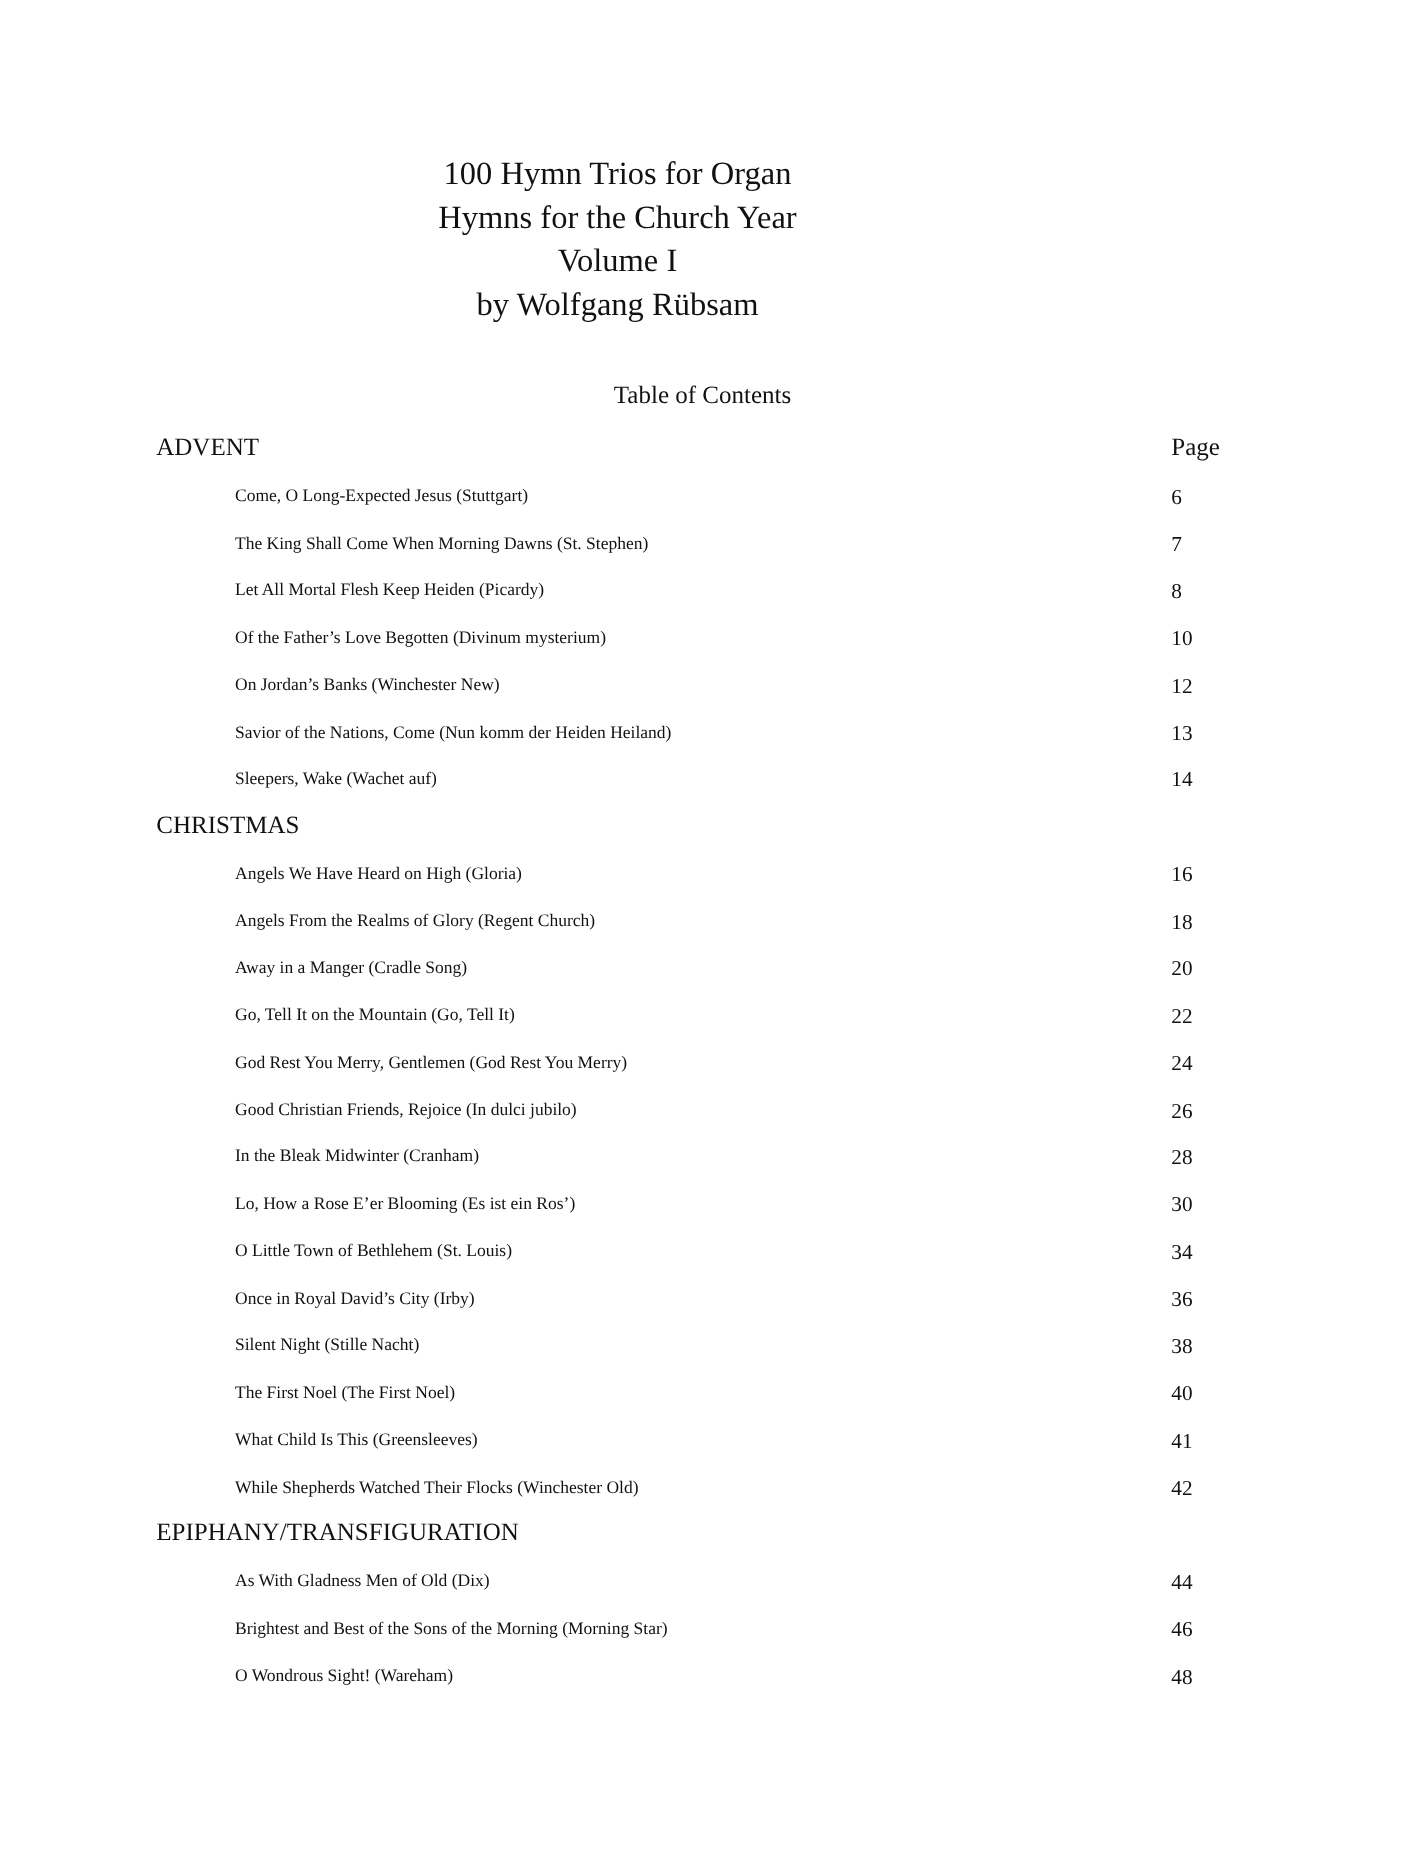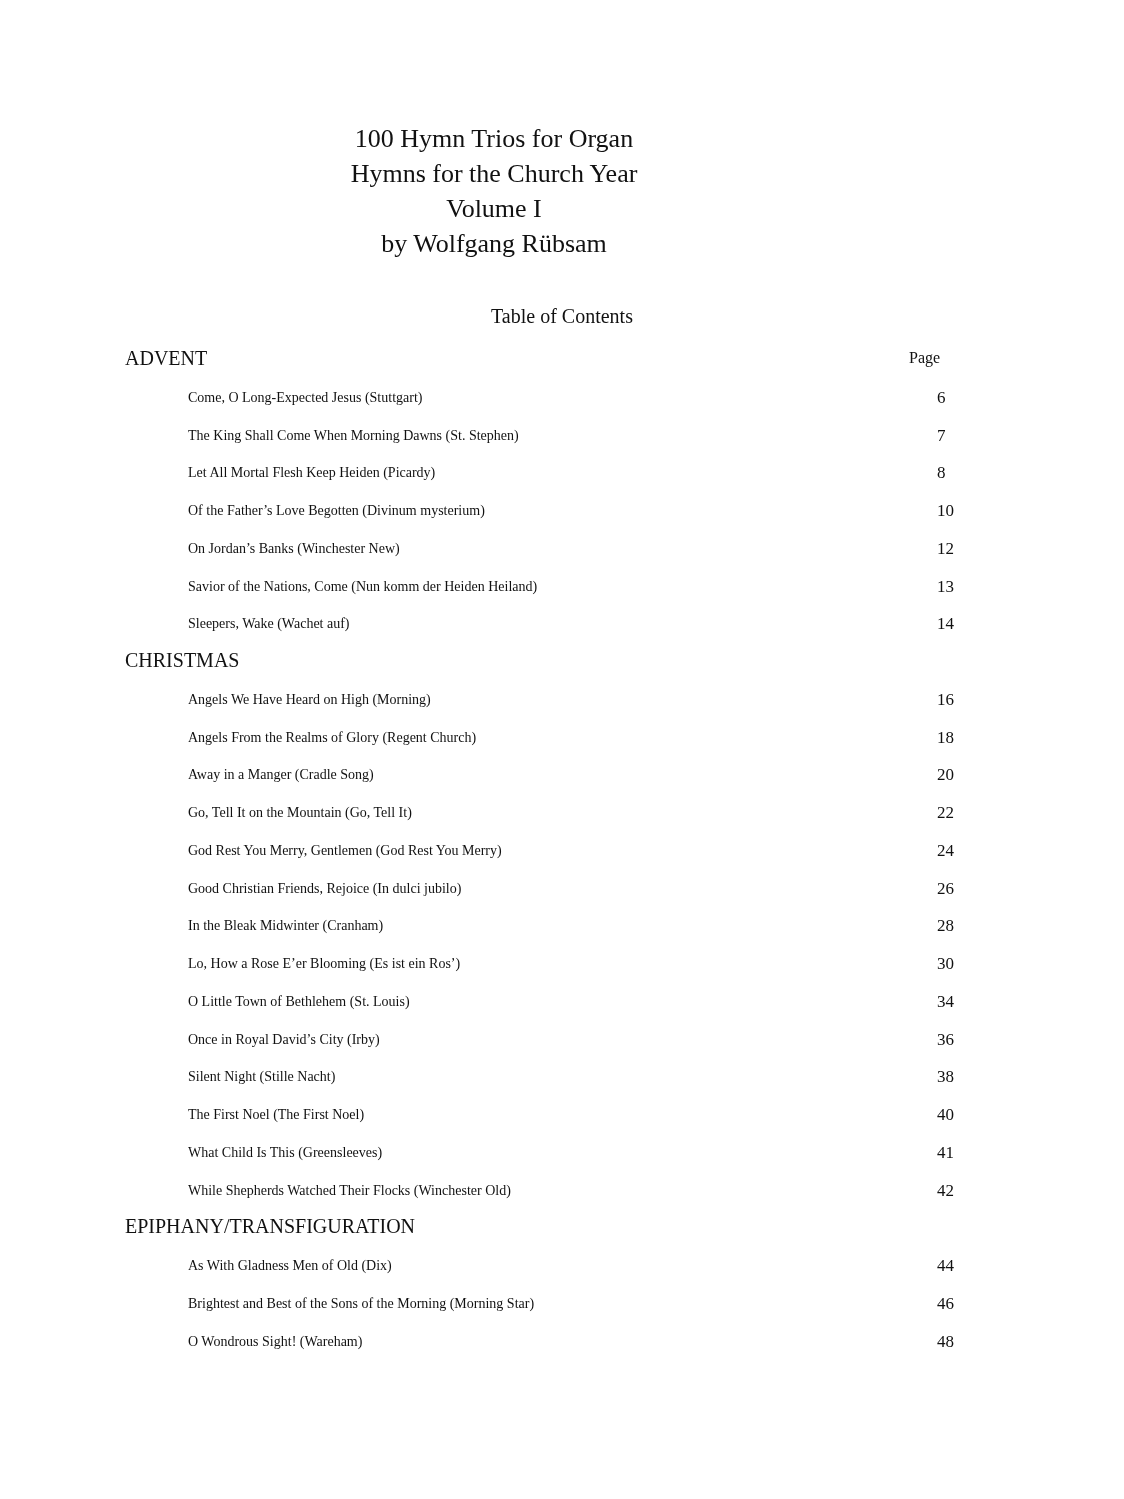--- a/index.html
+++ b/index.html
@@ -12,21 +12,21 @@
     .toc-heading {
       position: absolute; top: 301px; left: 0; width: 1124px; text-align: center;
       font-size: 20px; line-height: 30px;
     }
     .toc { position: absolute; top: 340px; left: 0; width: 911px; }
     .row { position: relative; height: 37.75px; }
     .section-label {
       position: absolute; left: 125px; top: 5px; font-size: 20px; line-height: 26px; white-space: nowrap;
     }
     .page-col-label {
-      position: absolute; left: 909px; top: 5px; font-size: 16px; line-height: 26px;
+      position: absolute; left: 937px; top: 5px; font-size: 20px; line-height: 26px;
     }
     .entry-title {
       position: absolute; left: 188px; top: 9px; font-size: 14px; line-height: 22px; white-space: nowrap;
     }
     .entry-page {
       position: absolute; left: 937px; top: 9px; font-size: 17px; line-height: 22px;
     }
   </style>
 </head>
 <body>
@@ -70,21 +70,21 @@
       <span class="entry-page">13</span>
     </div>
     <div class="row">
       <span class="entry-title">Sleepers, Wake (Wachet auf)</span>
       <span class="entry-page">14</span>
     </div>
     <div class="row">
       <span class="section-label">CHRISTMAS</span>
     </div>
     <div class="row">
-      <span class="entry-title">Angels We Have Heard on High (Morning)</span>
+      <span class="entry-title">Angels We Have Heard on High (Gloria)</span>
       <span class="entry-page">16</span>
     </div>
     <div class="row">
       <span class="entry-title">Angels From the Realms of Glory (Regent Church)</span>
       <span class="entry-page">18</span>
     </div>
     <div class="row">
       <span class="entry-title">Away in a Manger (Cradle Song)</span>
       <span class="entry-page">20</span>
     </div>

